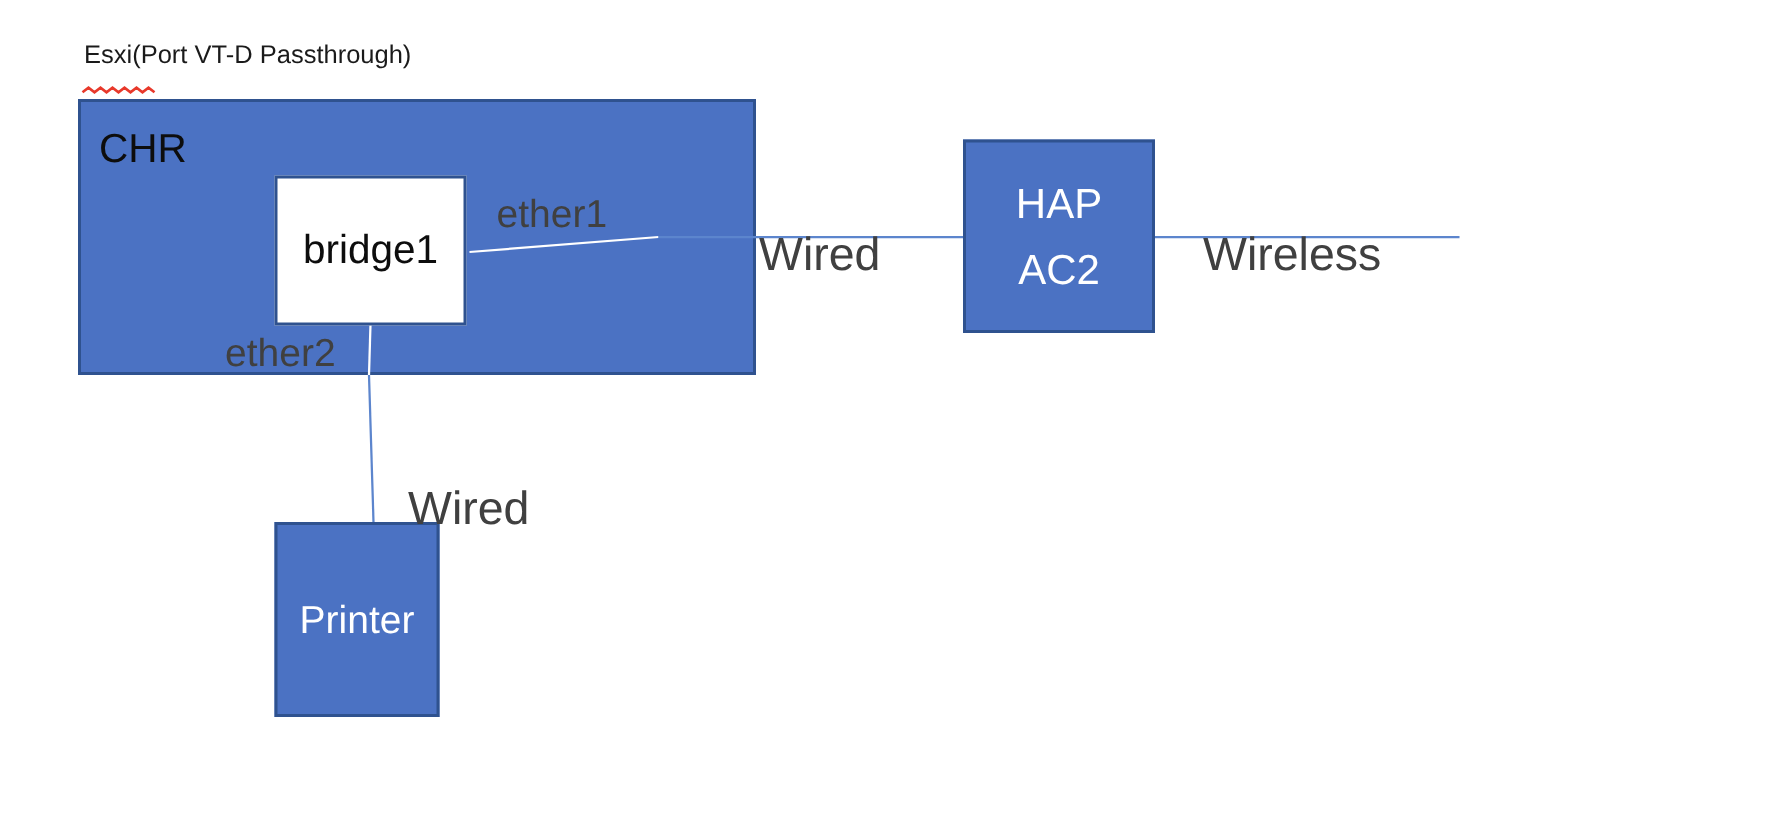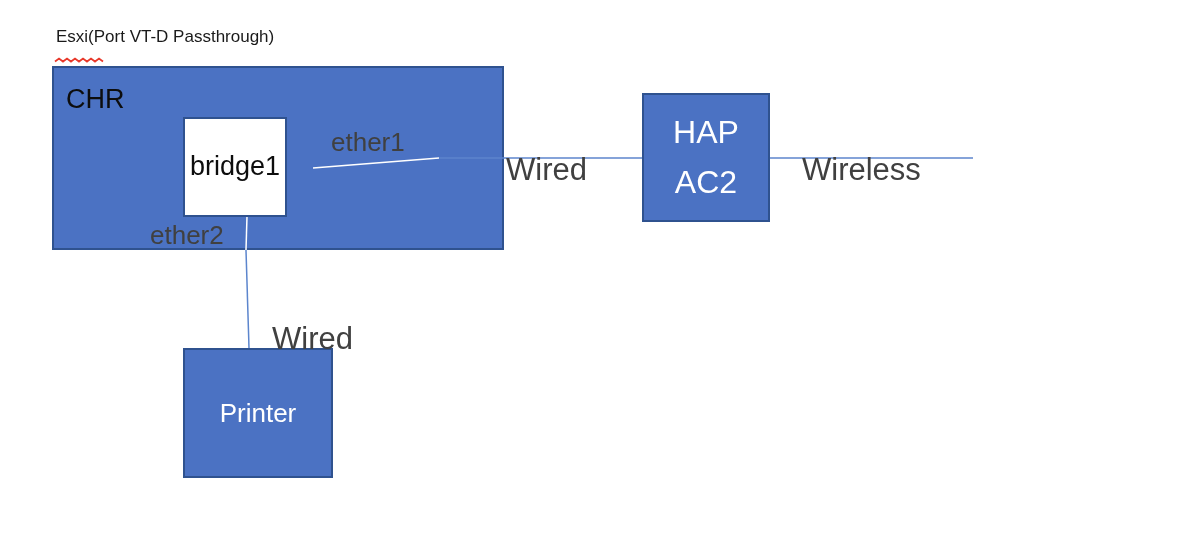--- a/index.html
+++ b/index.html
@@ -58,30 +58,30 @@
     z-index: 1;
     display: block;
   }
   .chr-label {
     position: absolute;
     left: 12px; top: 16px;
     color: #0d0d0d;
     font-size: 27px;
   }
   .bridge {
-    left: 183px; top: 117px; width: 104px; height: 100px;
+    left: 183px; top: 117px; width: 128px; height: 100px;
     background: var(--bridge-fill, #ffffff);
     border: 2px solid var(--node-border, #2f528f);
     z-index: 3;
   }
   .bridge .node-label { color: #0d0d0d; font-size: 27px; }
   .hap     { left: 642px; top: 93px;  width: 128px; height: 129px; z-index: 3; }
-  .hap .node-label { font-size: 32px; line-height: 1.55; text-align: center; }
+  .hap .node-label { font-size: 28px; line-height: 1.55; text-align: center; }
   .pc      { left: 972px; top: 93px;  width: 128px; height: 129px; z-index: 3; }
-  .printer { left: 183px; top: 348px; width: 150px; height: 130px; z-index: 3; }
+  .printer { left: 183px; top: 348px; width: 110px; height: 130px; z-index: 3; }
   .floating-label {
     position: absolute;
     color: #404040;
     white-space: nowrap;
     z-index: 4;
   }
   .port-label { font-size: 26px; }
   .ether1 { left: 331px; top: 127px; }
   .ether2 { left: 150px; top: 220px; }
   .link-label { font-size: 31px; margin-top: 36px; }

